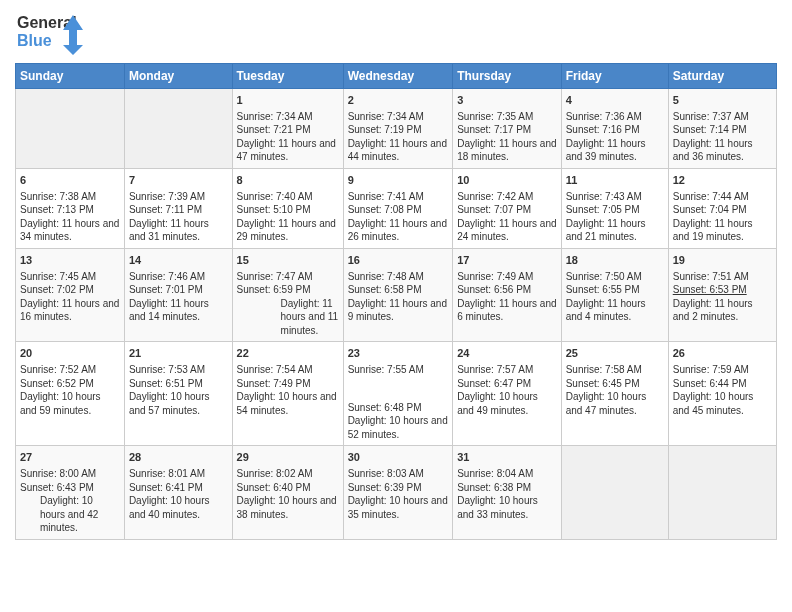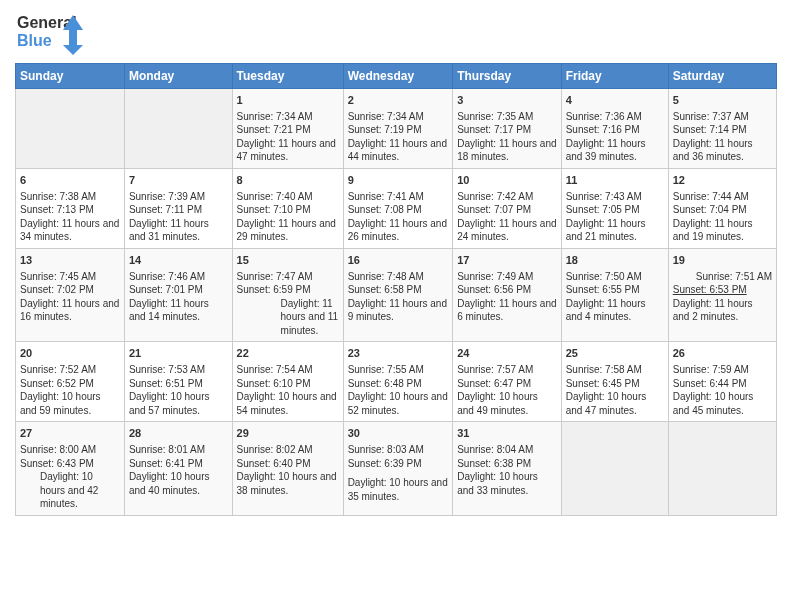--- a/index.html
+++ b/index.html
@@ -149,21 +149,21 @@
           </td>
           <td>
             <span class="day-num">7</span>
             <span style="display: block;">Sunrise: 7:39 AM</span>
             <span style="display: block;">Sunset: 7:11 PM</span>
             <span style="display: block;">Daylight: 11 hours and 31 minutes.</span>
           </td>
           <td>
             <span class="day-num">8</span>
             <span style="display: block;">Sunrise: 7:40 AM</span>
-            <span style="display: block;">Sunset: 7:10 PM</span>
+            <span style="display: block;">Sunset: 5:10 PM</span>
             <span style="display: block;">Daylight: 11 hours and 29 minutes.</span>
           </td>
           <td>
             <span class="day-num">9</span>
             <span style="display: block;">Sunrise: 7:41 AM</span>
             <span style="display: block;">Sunset: 7:08 PM</span>
             <span style="display: block;">Daylight: 11 hours and 26 minutes.</span>
           </td>
           <td>
             <span class="day-num">10</span>
@@ -216,48 +216,48 @@
             <span style="display: block;">Daylight: 11 hours and 6 minutes.</span>
           </td>
           <td>
             <span class="day-num">18</span>
             <span style="display: block;">Sunrise: 7:50 AM</span>
             <span style="display: block;">Sunset: 6:55 PM</span>
             <span style="display: block;">Daylight: 11 hours and 4 minutes.</span>
           </td>
           <td>
             <span class="day-num">19</span>
-            <span style="display: block; text-align: right;">Sunrise: 7:51 AM</span>
+            <span style="display: block;">Sunrise: 7:51 AM</span>
             <span style="display: block; text-decoration: underline;">Sunset: 6:53 PM</span>
             <span style="display: block;">Daylight: 11 hours and 2 minutes.</span>
           </td>
         </tr>
         <tr>
           <td>
             <span class="day-num">20</span>
             <span style="display: block;">Sunrise: 7:52 AM</span>
             <span style="display: block;">Sunset: 6:52 PM</span>
             <span style="display: block;">Daylight: 10 hours and 59 minutes.</span>
           </td>
           <td>
             <span class="day-num">21</span>
             <span style="display: block;">Sunrise: 7:53 AM</span>
             <span style="display: block;">Sunset: 6:51 PM</span>
             <span style="display: block;">Daylight: 10 hours and 57 minutes.</span>
           </td>
           <td>
             <span class="day-num">22</span>
             <span style="display: block;">Sunrise: 7:54 AM</span>
-            <span style="display: block;">Sunset: 6:10 PM</span>
+            <span style="display: block;">Sunset: 7:49 PM</span>
             <span style="display: block;">Daylight: 10 hours and 54 minutes.</span>
           </td>
           <td>
             <span class="day-num">23</span>
             <span style="display: block;">Sunrise: 7:55 AM</span>
-            <span style="display: block;">Sunset: 6:48 PM</span>
+            <span style="display: block; margin-top: 24px;">Sunset: 6:48 PM</span>
             <span style="display: block;">Daylight: 10 hours and 52 minutes.</span>
           </td>
           <td>
             <span class="day-num">24</span>
             <span style="display: block;">Sunrise: 7:57 AM</span>
             <span style="display: block;">Sunset: 6:47 PM</span>
             <span style="display: block;">Daylight: 10 hours and 49 minutes.</span>
           </td>
           <td>
             <span class="day-num">25</span>
@@ -288,21 +288,21 @@
           <td>
             <span class="day-num">29</span>
             <span style="display: block;">Sunrise: 8:02 AM</span>
             <span style="display: block;">Sunset: 6:40 PM</span>
             <span style="display: block;">Daylight: 10 hours and 38 minutes.</span>
           </td>
           <td>
             <span class="day-num">30</span>
             <span style="display: block;">Sunrise: 8:03 AM</span>
             <span style="display: block;">Sunset: 6:39 PM</span>
-            <span style="display: block; margin-top: 6px;">Daylight: 10 hours and 35 minutes.</span>
+            <span style="display: block;">Daylight: 10 hours and 35 minutes.</span>
           </td>
           <td>
             <span class="day-num">31</span>
             <span style="display: block;">Sunrise: 8:04 AM</span>
             <span style="display: block;">Sunset: 6:38 PM</span>
             <span style="display: block;">Daylight: 10 hours and 33 minutes.</span>
           </td>
           <td class="empty"></td>
           <td class="empty"></td>
         </tr>

